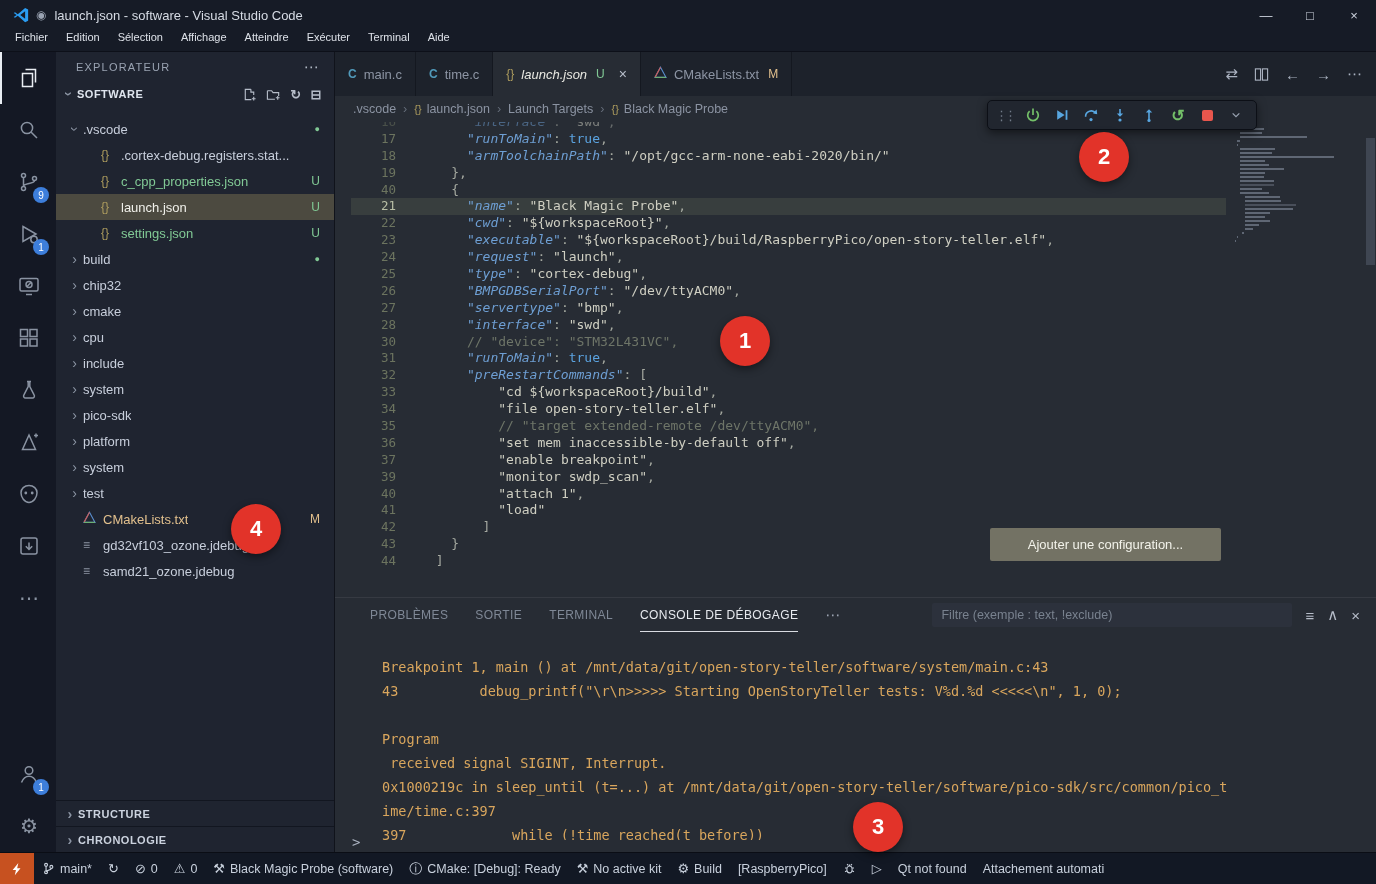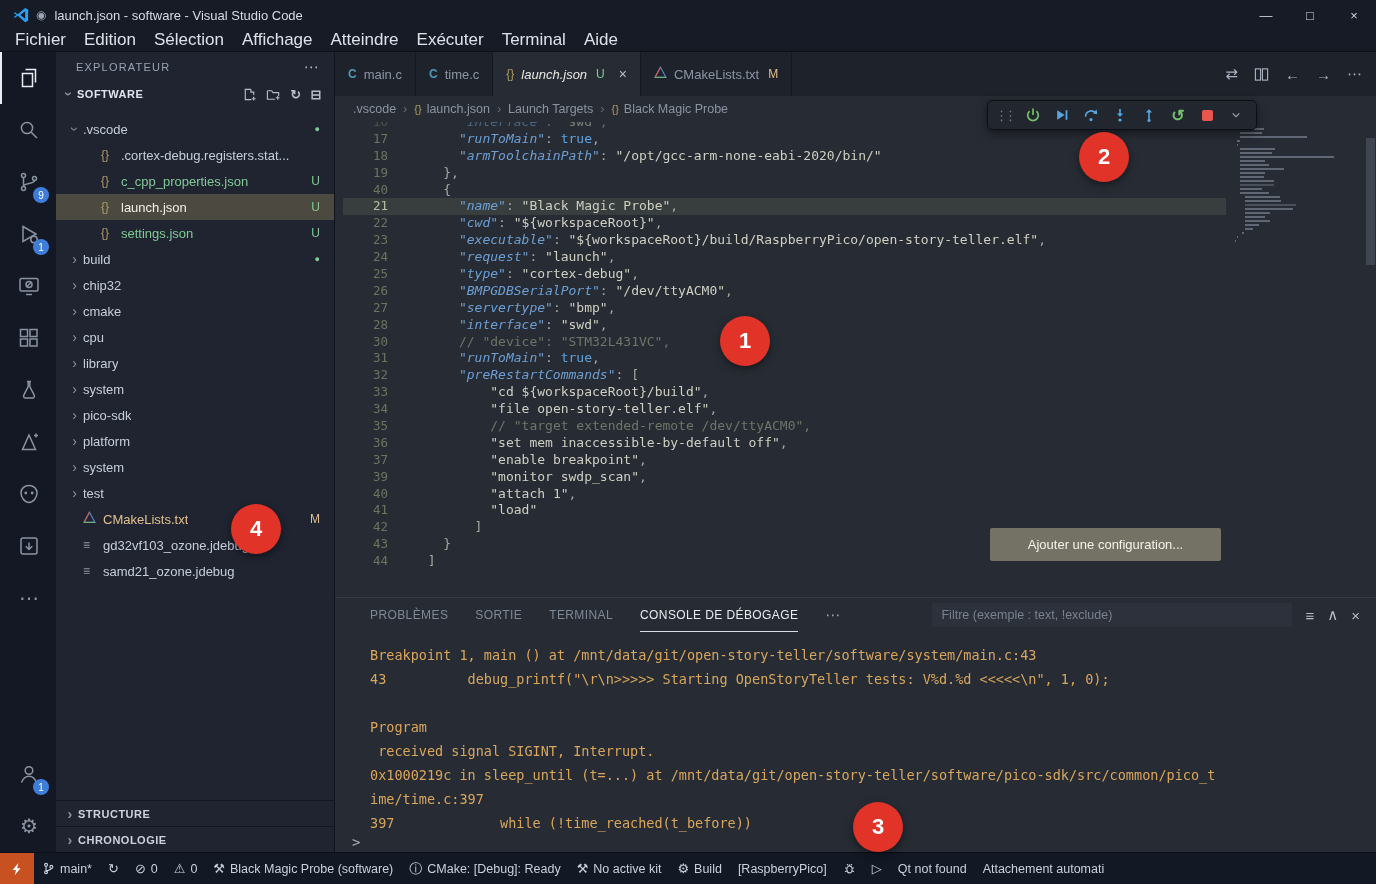--- a/index.html
+++ b/index.html
@@ -11,21 +11,21 @@
   body{font-family:"Liberation Sans",sans-serif;background:#000}
   .app{position:relative;width:1376px;height:884px;background:#272c34;overflow:hidden;color:#c7cedb}
 
   
   .titlebar{height:30px;background:#161b26;display:flex;align-items:center;padding:0 0 0 8px;font-size:13px;color:#ccd2dd}
   .vslogo{width:26px;display:flex;justify-content:center}
   .target-ico{color:#9aa3b2;font-size:12px;margin:0 8px 0 2px}
   .wtitle{color:#d6dbe4}
   .wcontrols{margin-left:auto;display:flex;height:30px}
   .wbtn{width:44px;display:flex;align-items:center;justify-content:center;font-size:13px;color:#cdd3de;cursor:pointer}
-  .menubar{height:22px;background:#161b26;display:flex;align-items:flex-end;padding-left:6px;font-size:17px;color:#dde1e8;border-bottom:1px solid #0d1019}
+  .menubar{height:22px;background:#161b26;display:flex;align-items:flex-start;padding-left:6px;font-size:11px;color:#dde1e8;border-bottom:1px solid #0d1019}
   .menu-item{padding:1px 9px;cursor:pointer}
 
   
   .main{display:flex;height:800px}
 
   
   .activitybar{width:56px;background:#141824;display:flex;flex-direction:column;align-items:stretch;flex:none}
   .act-item{height:52px;display:flex;align-items:center;justify-content:center;color:#8a93a2;position:relative;border-left:2px solid transparent;cursor:pointer}
   .act-item.active{color:#e9edf3;border-left-color:#e9edf3}
   .aicon{width:24px;height:24px;stroke:currentColor;fill:none;stroke-width:1.5}
@@ -71,21 +71,21 @@
   .tab-close{margin-left:7px;color:#b9c0cc;font-size:14px}
   .tab-actions{margin-left:auto;display:flex;align-items:center;gap:16px;padding-right:14px;color:#aab2c0;font-size:15px}
   .tab-actions>span{cursor:pointer;display:flex;align-items:center}
 
   .breadcrumb{height:26px;display:flex;align-items:center;font-size:12.5px;color:#8b93a2;padding-left:18px;gap:7px}
   .bc-item{display:flex;align-items:center;gap:5px;cursor:pointer}
   .bc-ico{color:#ae9d5e;font-size:11px}
   .bc-sep{color:#666e7b}
 
   .editor{position:relative;height:475px;overflow:hidden}
-  .code{position:absolute;top:-8px;left:8px;right:150px;font-family:"DejaVu Sans Mono",monospace;font-size:13px;line-height:16.9px}
+  .code{position:absolute;top:-8px;left:16px;right:150px;font-family:"DejaVu Sans Mono",monospace;font-size:13px;line-height:16.9px}
   .codeline{display:flex;height:16.9px;align-items:center}
   .codeline.cur{background:rgba(138,142,112,.18)}
   .codeline.cut{opacity:.5}
   .ln{flex:0 0 45px;text-align:right;color:#6c745f;font-size:12.5px}
   .cur .ln{color:#b9bfa6}
   .lc{margin-left:24px;white-space:pre}
   .tok-key{color:#6e9fd4;font-style:italic}
   .tok-str{color:#cfcfc2}
   .tok-kw{color:#5ba3e0}
   .tok-com{color:#6e7568}
@@ -107,21 +107,21 @@
   .panel{height:255px;border-top:1px solid rgba(255,255,255,.07);display:flex;flex-direction:column;position:relative}
   .panel-head{height:34px;display:flex;align-items:center;padding-left:35px;flex:none}
   .ptabs{display:flex;height:100%}
   .ptab{margin-right:27px;display:flex;align-items:center;font-size:12px;letter-spacing:.4px;color:#7f8896;cursor:pointer;border-bottom:1.5px solid transparent}
   .ptab.active{color:#e7eaef;border-bottom-color:#d9dce2}
   .panel-more{color:#9aa2b0;font-size:15px;margin-right:12px;cursor:pointer}
   .filter{margin-left:auto;width:360px;height:24px;background:#2c313c;border:none;border-radius:2px;color:#aeb6c4;font-size:12.5px;padding:0 9px;font-family:"Liberation Sans",sans-serif}
   .filter::placeholder{color:#79828f}
   .panel-icons{display:flex;gap:13px;padding:0 16px 0 13px;color:#b6bdc9;font-size:15px;align-items:center}
   .panel-icons>span{cursor:pointer;display:flex}
-  .console{margin:0;padding:11px 0 0 35px;font-family:"DejaVu Sans Mono",monospace;font-size:13.5px;line-height:24px;color:var(--console);flex:1;overflow:hidden}
+  .console{margin:12px;padding:11px 0 0 35px;font-family:"DejaVu Sans Mono",monospace;font-size:13.5px;line-height:24px;color:var(--console);flex:1;overflow:hidden}
   .cline{white-space:pre}
   .prompt{position:absolute;left:17px;bottom:2px;color:#aab2c0;font-family:"DejaVu Sans Mono",monospace;font-size:14px}
 
   
   .statusbar{height:32px;background:#121824;display:flex;align-items:center;font-size:12.5px;color:#c9d1dd;overflow:hidden;border-top:1px solid #0a0d15}
   .remote{width:34px;height:32px;background:var(--remote);display:flex;align-items:center;justify-content:center;flex:none;cursor:pointer}
   .stitems{display:flex;align-items:center;height:100%;white-space:nowrap}
   .sitem{display:flex;align-items:center;gap:5px;padding:0 8px;height:100%;cursor:pointer}
   .sitem .si{font-size:13px;display:flex;align-items:center}
 
@@ -314,21 +314,21 @@
           <div class="trow" style="padding-left: 10px;">
             <span class="chev">›</span>
             <span class="tlabel">cmake</span>
           </div>
           <div class="trow" style="padding-left: 10px;">
             <span class="chev">›</span>
             <span class="tlabel">cpu</span>
           </div>
           <div class="trow" style="padding-left: 10px;">
             <span class="chev">›</span>
-            <span class="tlabel">library</span>
+            <span class="tlabel">include</span>
           </div>
           <div class="trow" style="padding-left: 10px;">
             <span class="chev">›</span>
             <span class="tlabel">system</span>
           </div>
           <div class="trow" style="padding-left: 10px;">
             <span class="chev">›</span>
             <span class="tlabel">pico-sdk</span>
           </div>
           <div class="trow" style="padding-left: 10px;">

